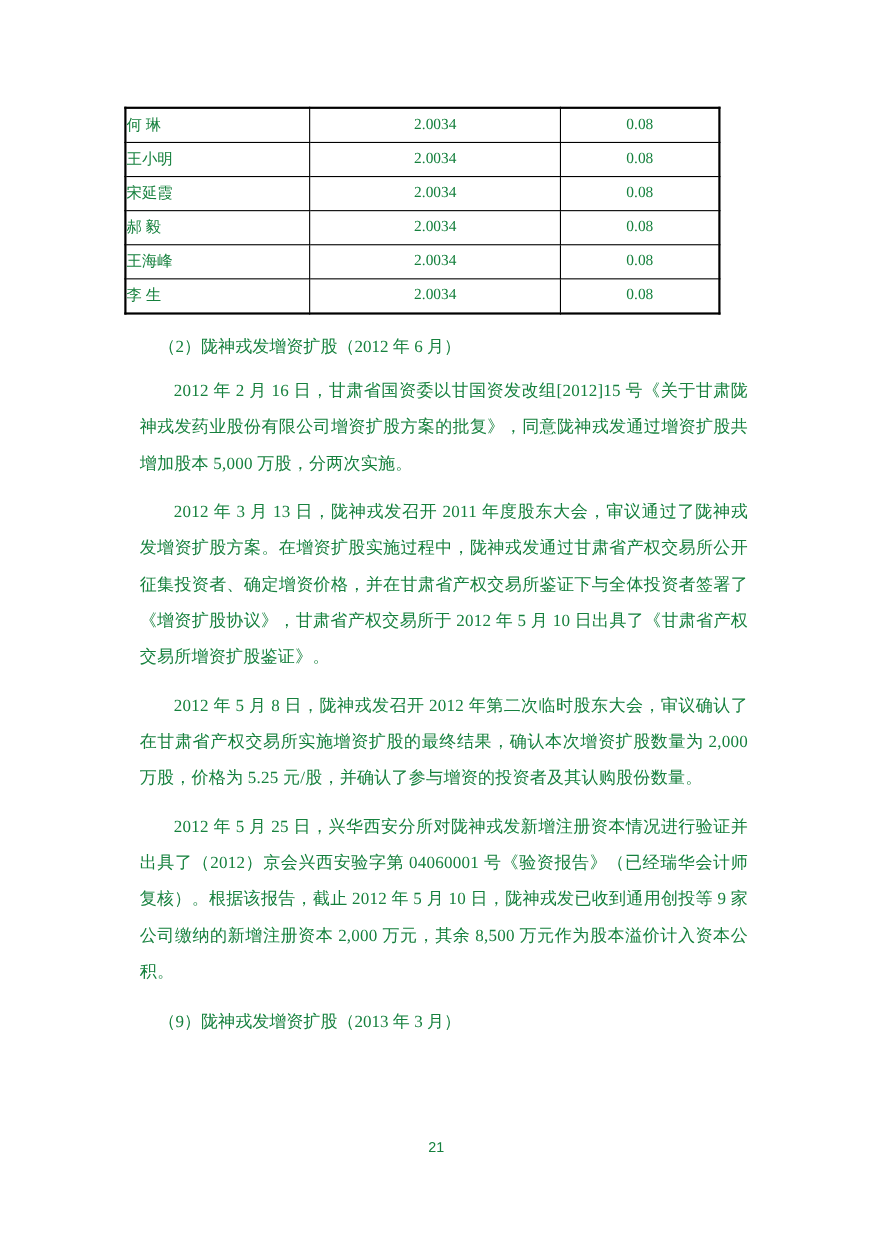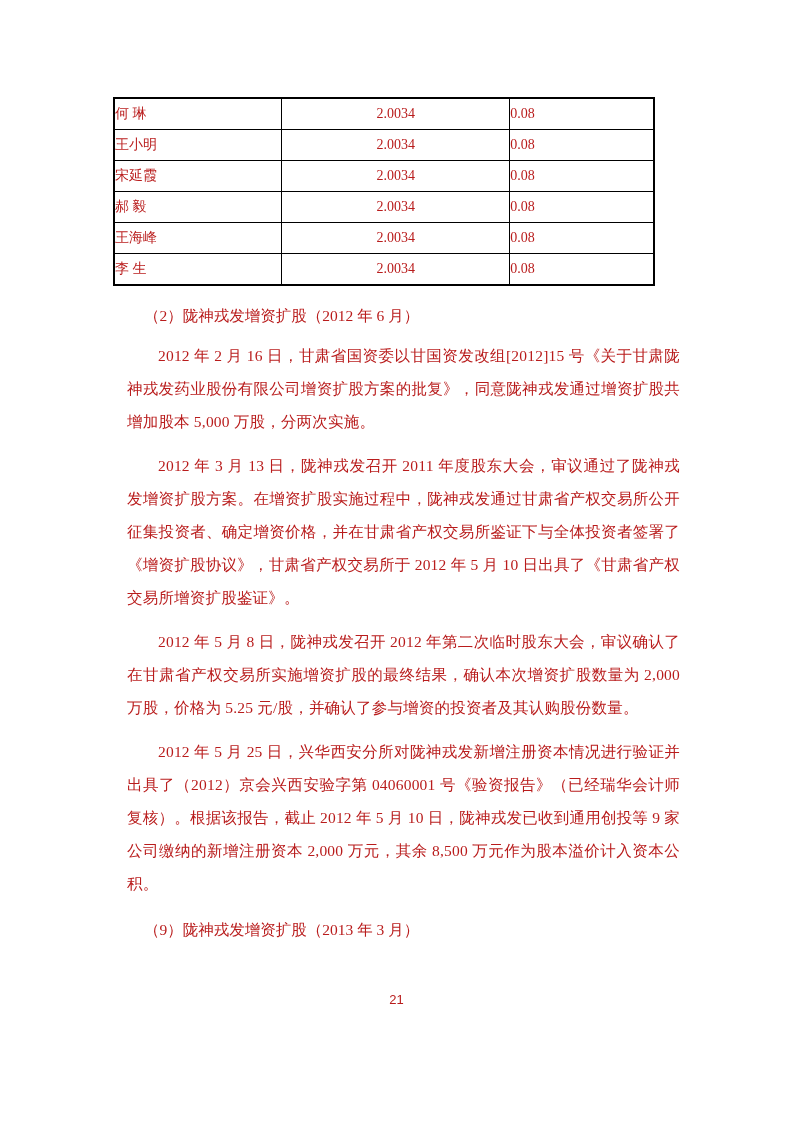--- a/index.html
+++ b/index.html
@@ -5,21 +5,21 @@
   html, body {
     margin: 0;
     padding: 0;
     background: #ffffff;
   }
   .page {
     position: relative;
     width: 793px;
     height: 1122px;
     background: #ffffff;
-    color: #b91c1c;
+    color: #15803d;
     font-family: "Liberation Serif", "DejaVu Serif", serif;
     overflow: hidden;
   }
   .content {
     position: absolute;
     left: 113px;
     top: 97px;
     width: 567px;
   }
   table.shareholder-table {
@@ -32,40 +32,40 @@
     border: 1px solid #000000;
     height: 30px;
     font-size: 14px;
     padding: 0;
     vertical-align: middle;
     white-space: nowrap;
     overflow: hidden;
   }
   td.c-name { width: 163px; text-align: left;  padding-left: 28px; }
   td.c-val  { width: 223px; text-align: center; padding-right: 10px; }
-  td.c-pct  { width: 140px; text-align: left; padding-right: 10px; }
+  td.c-pct  { width: 140px; text-align: center; padding-right: 10px; }
   .heading {
     font-size: 15.5px;
     line-height: 24px;
     margin: 18px 0 0 0;
     text-indent: 2em;
   }
   .para {
     font-size: 15.5px;
     line-height: 33px;
     margin: 11px 0 0 14px;
     text-align: justify;
     text-indent: 2em;
     letter-spacing: 0.2px;
   }
   .footer {
     position: absolute;
     left: 0;
     right: 0;
-    top: 992px;
+    top: 1035px;
     text-align: center;
     font-size: 13px;
     font-family: "Liberation Sans", "DejaVu Sans", sans-serif;
   }
 </style>
 </head>
 <body>
 
 <div class="page">
   <div class="content">

